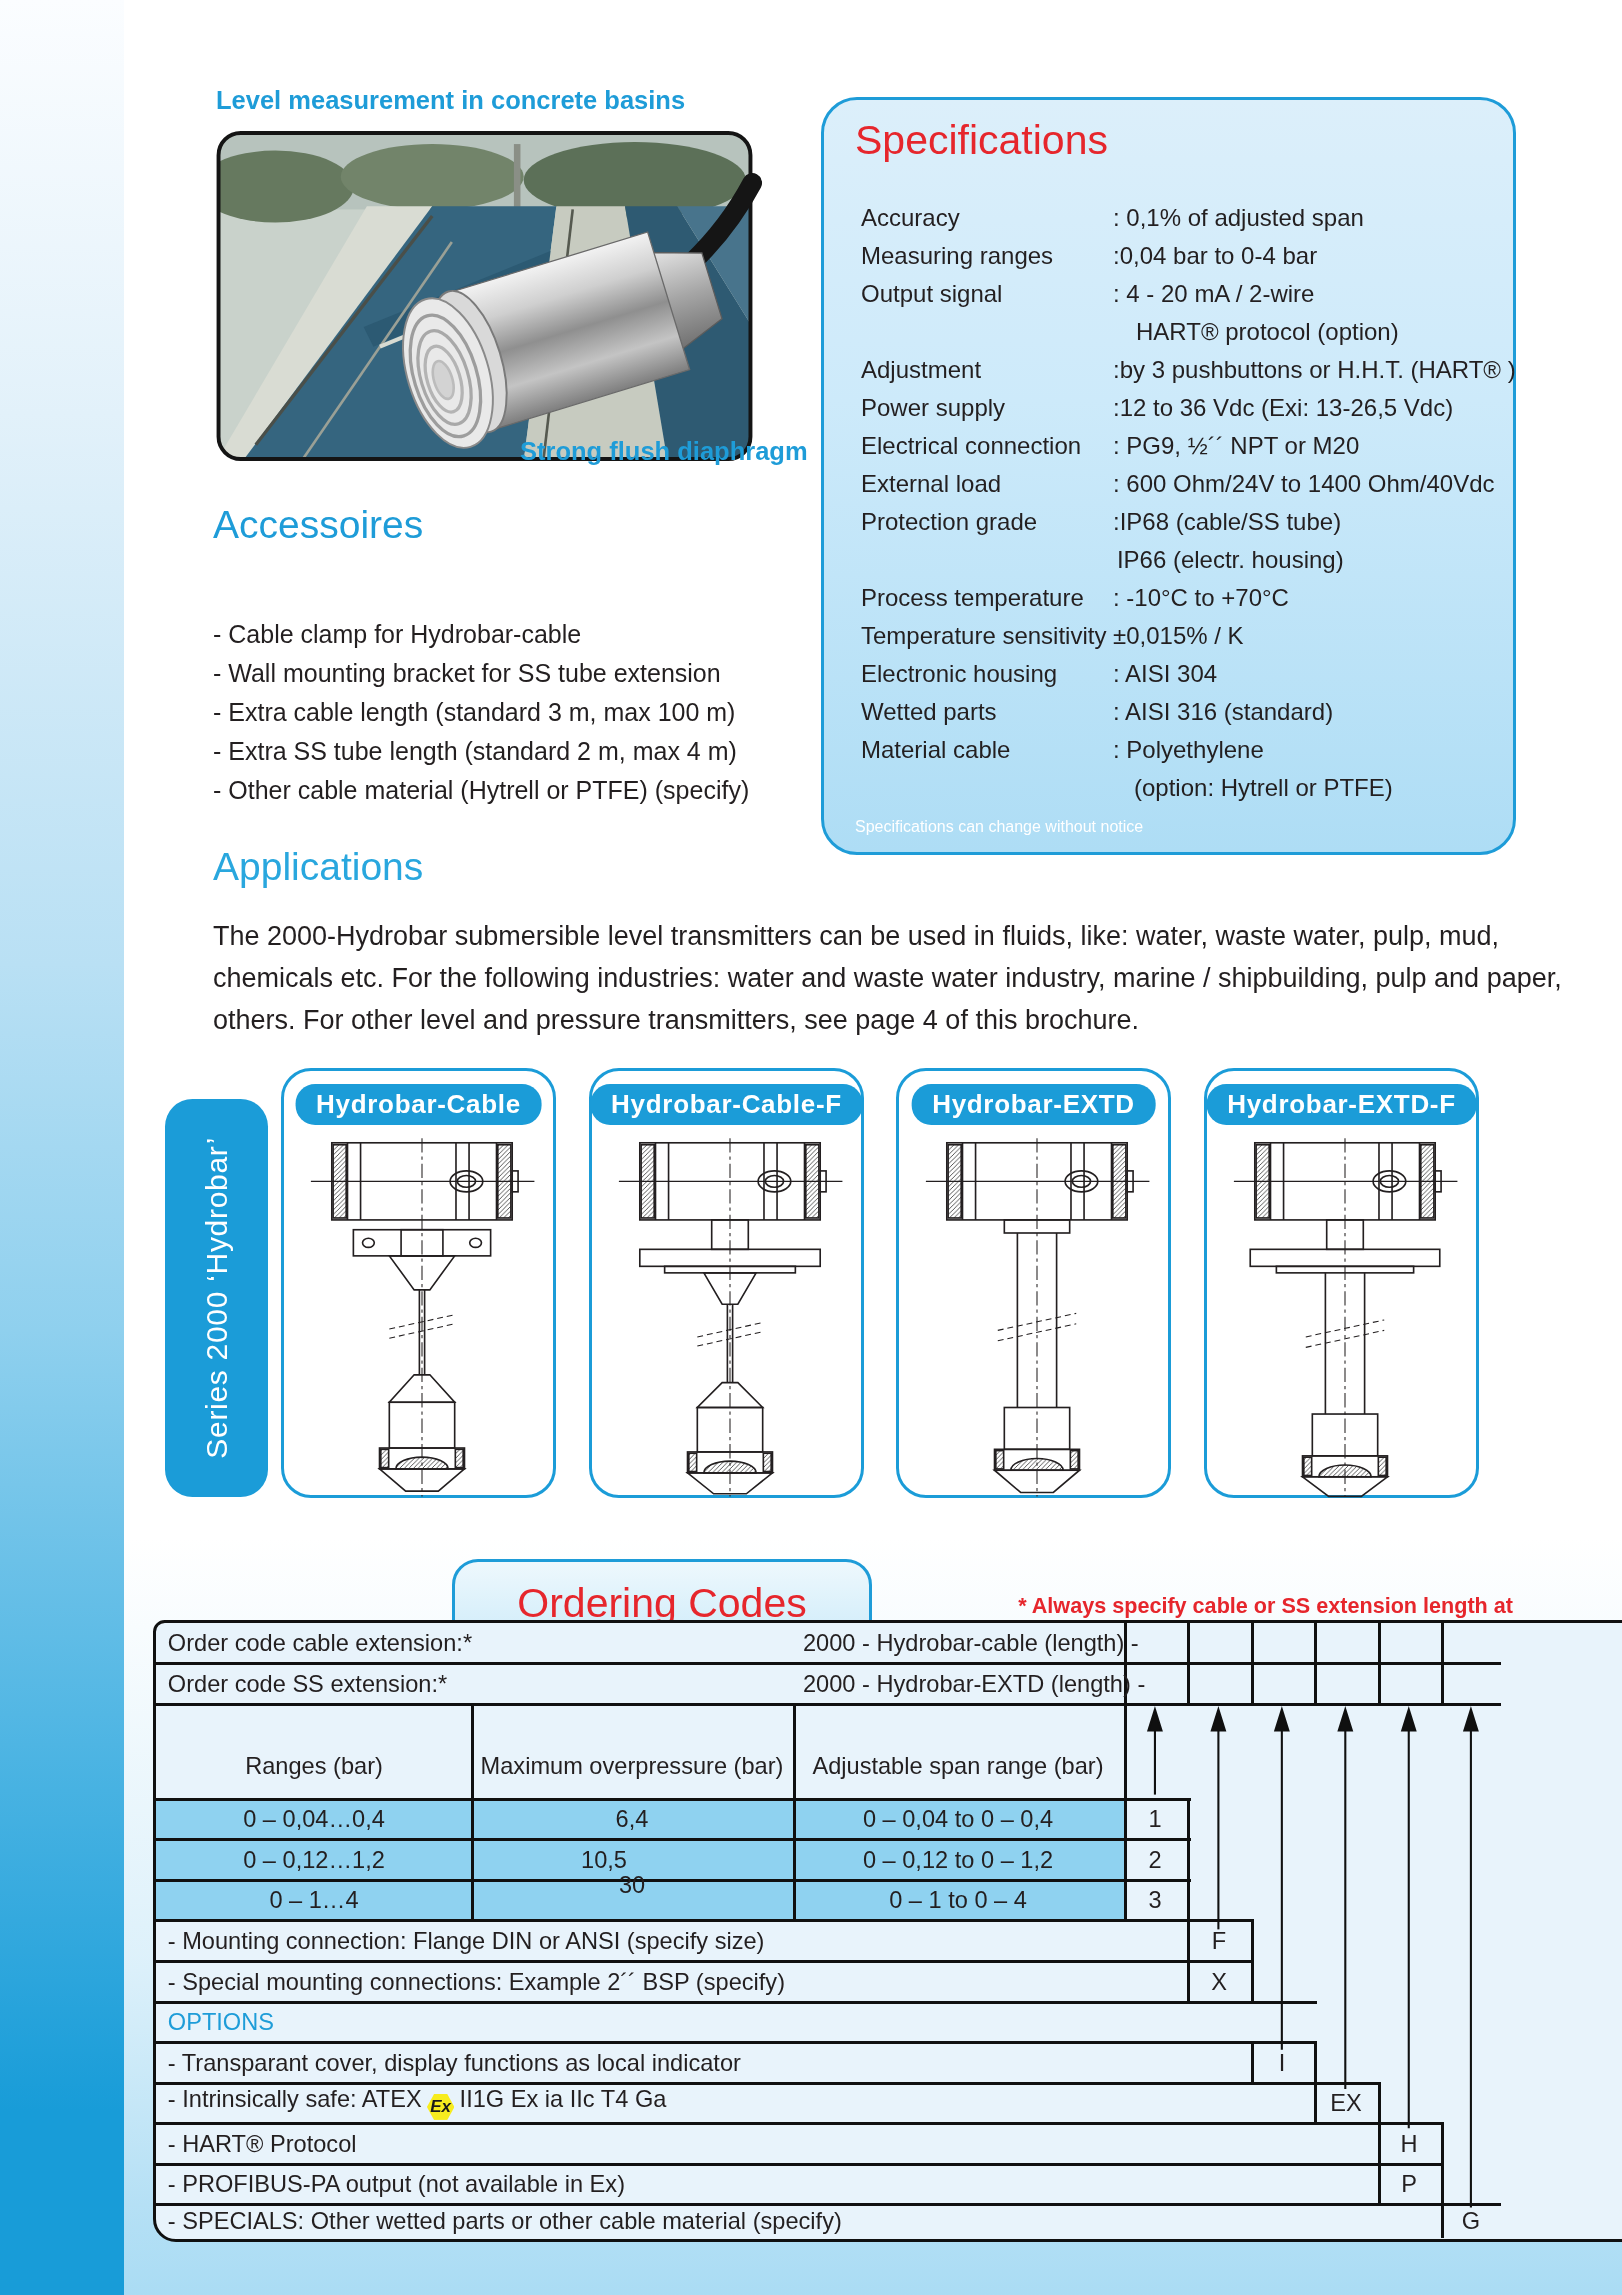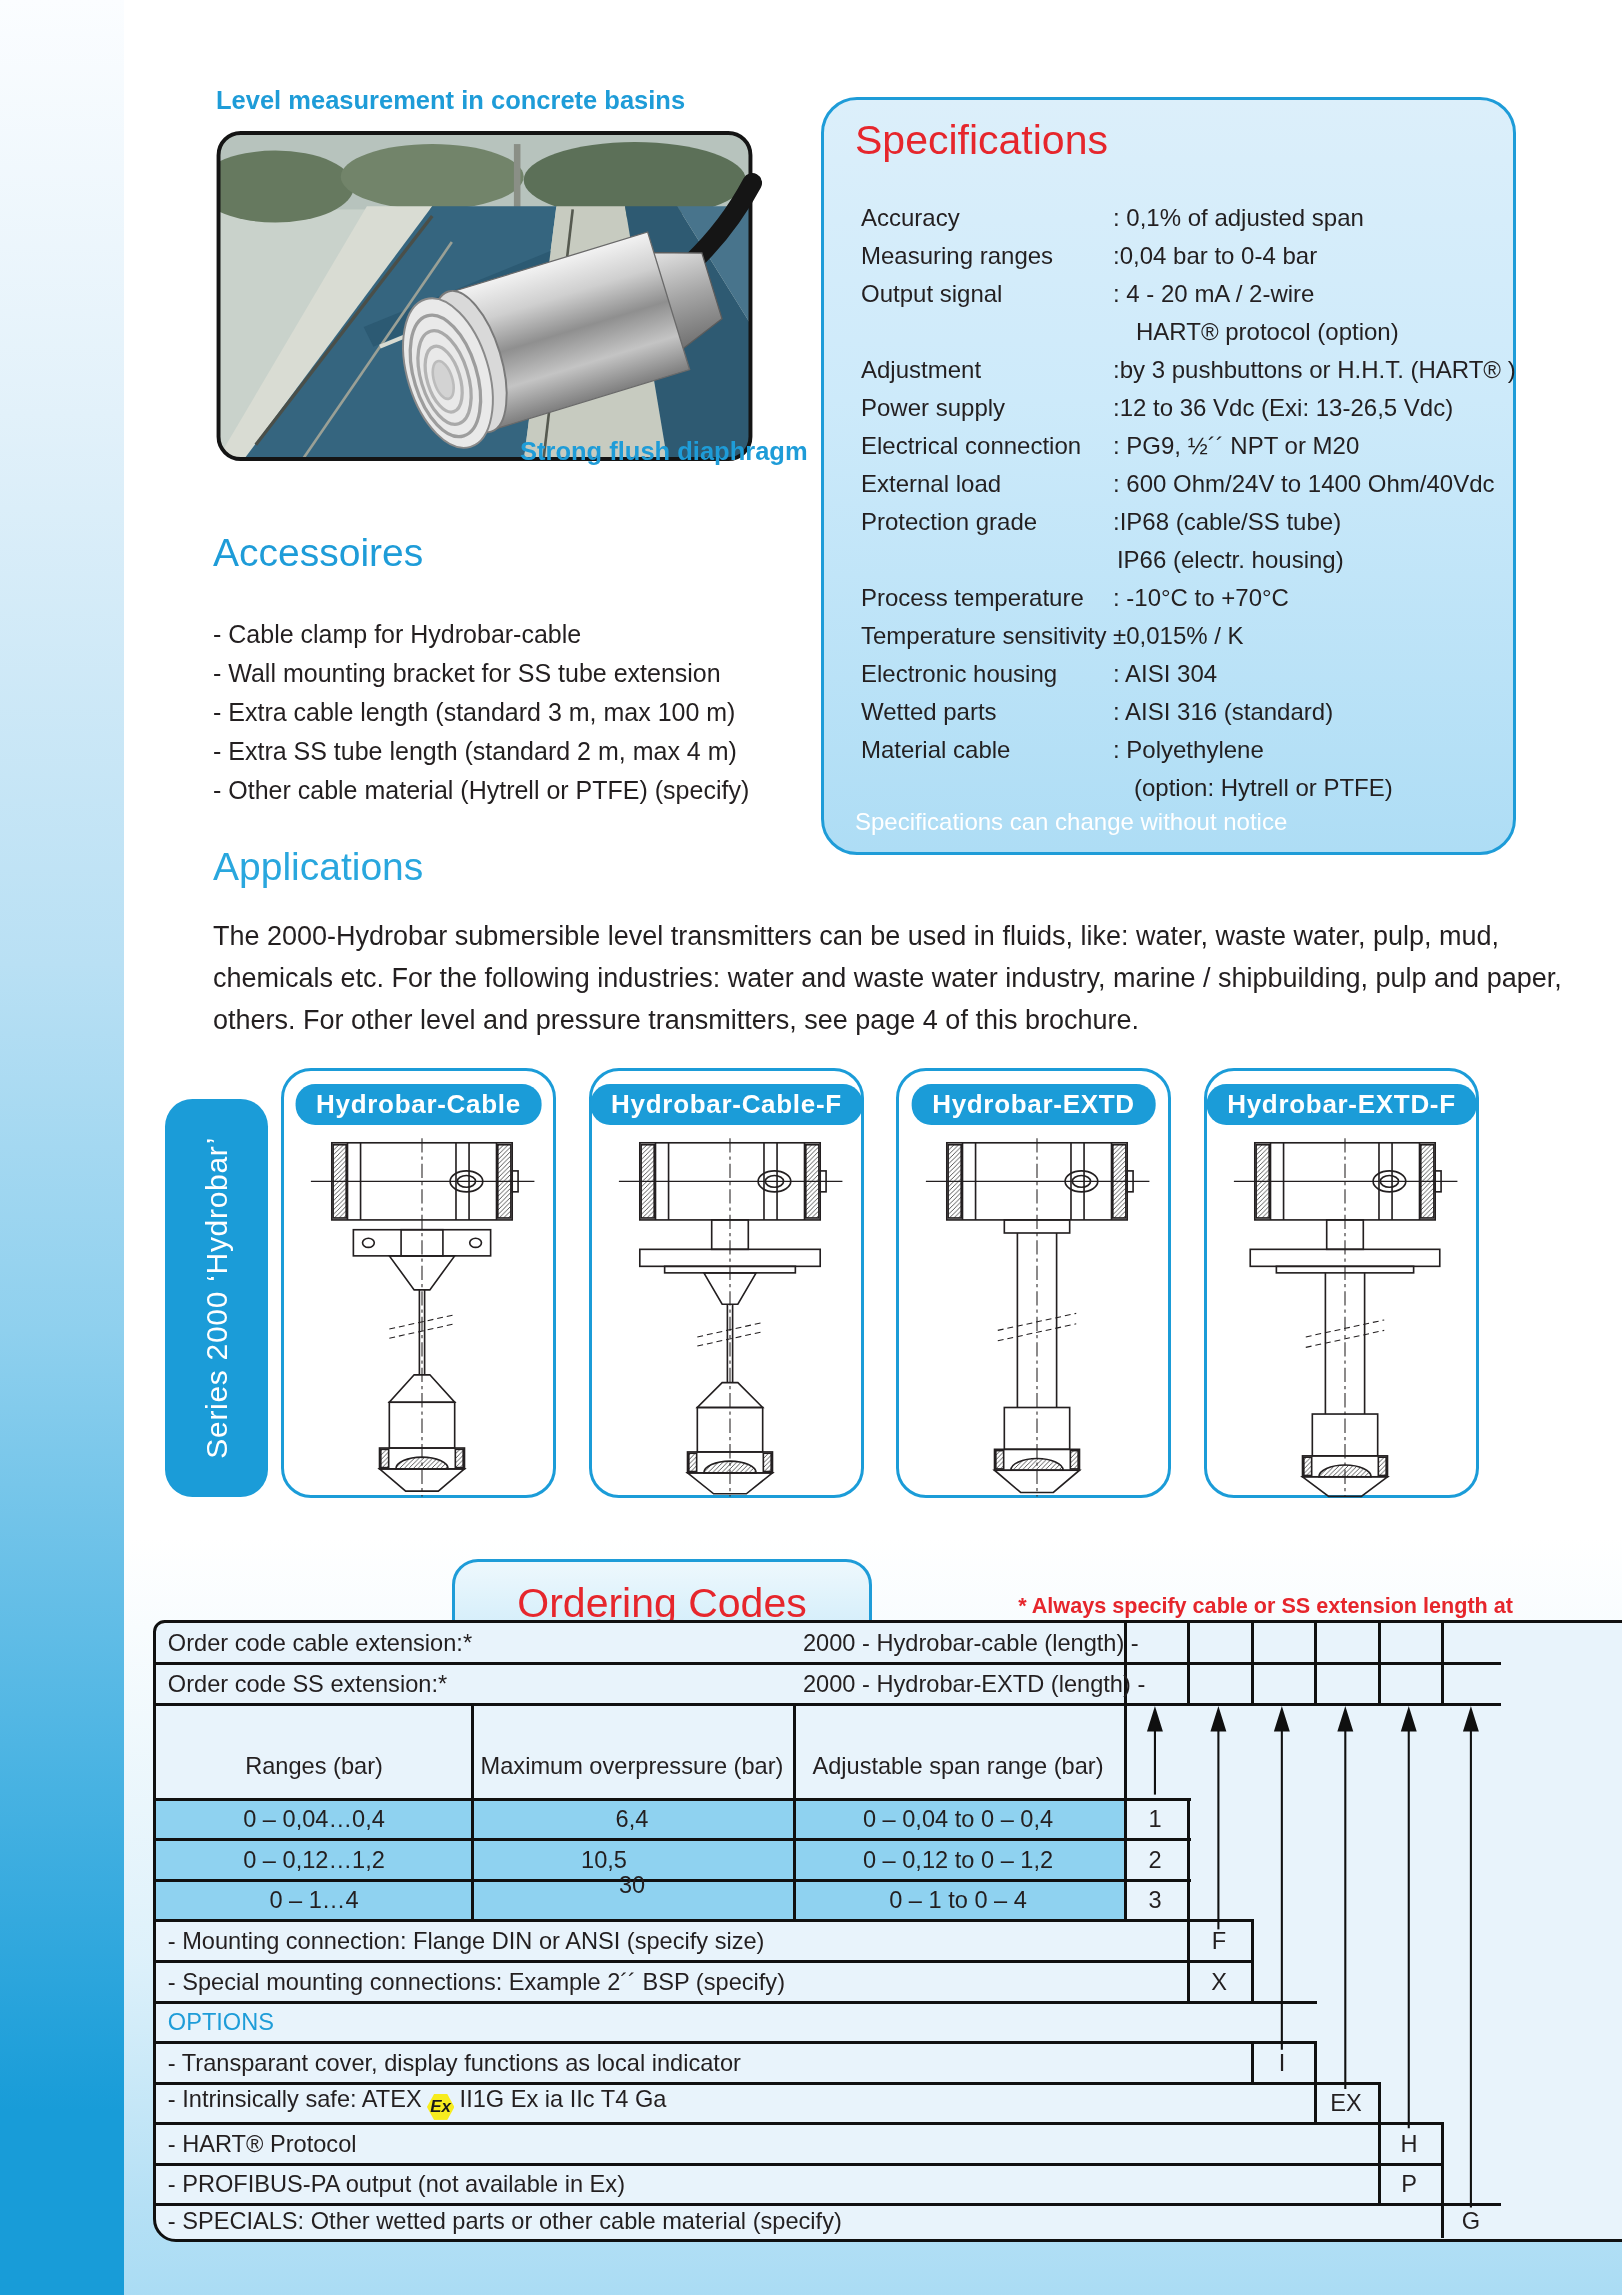--- a/index.html
+++ b/index.html
@@ -13,36 +13,36 @@
   .left-band { position:absolute; left:0; top:0; width:124px; height:2295px;
     background:linear-gradient(to bottom,#fbfdff 0%, #e2f1fa 18%, #b9e0f4 42%, #8fd0ee 58%, #47b2e2 78%, #189cd8 92%, #189cd8 100%); }
 
   
   .photo-caption { position:absolute; left:216px; top:86px; font-size:25.5px; font-weight:600; color:#1e9cd8; }
   .basin-photo { position:absolute; left:216px; top:131px; width:537px; height:330px; }
   .sensor-wrap { position:absolute; left:308px; top:228px; width:497px; height:262px; transform:rotate(-17deg); }
   .sensor-caption { position:absolute; left:520px; top:437px; font-size:25.5px; font-weight:600; color:#1e9cd8; white-space:nowrap; }
 
   
-  .acc-title { position:absolute; left:213px; top:503px; font-size:39px; font-weight:500; color:#1e9cd8;margin-top:28px; }
+  .acc-title { position:absolute; left:213px; top:503px; font-size:39px; font-weight:500; color:#1e9cd8; }
   .acc-list { position:absolute; left:213px; top:576px; font-size:25px; line-height:39px; color:#231f20;margin-top:39px; }
 
   
   .spec-box { position:absolute; left:821px; top:97px; width:695px; height:758px;
     border:3.9px solid #1e9cd8; border-radius:36px;
     background:linear-gradient(to bottom,#dceffa 0%, #cdeafa 40%, #aeddf5 100%); }
   .spec-title { position:absolute; left:31px; top:17px; font-size:41px; font-weight:500; color:#e6262c; }
   .spec-rows { position:absolute; left:37px; top:99px; width:641px; }
   .spec-row { display:flex; height:38px; align-items:center; font-size:24px; white-space:nowrap; }
   .spec-row .lbl { width:252px; flex:0 0 252px; }
   .spec-row .val {}
   .spec-row .val.ind-a { margin-left:23px; }
   .spec-row .val.ind-b { margin-left:3.9px; }
   .spec-row .val.ind-c { margin-left:21px; }
-  .spec-foot { position:absolute; left:31px; bottom:15.7px; font-size:24px; color:#ffffff; }
+  .spec-foot { position:absolute; left:31px; bottom:15.7px; font-size:16px; color:#ffffff; }
 
   
   .app-title { position:absolute; left:213px; top:845px; font-size:39px; font-weight:500; color:#29a7de; }
   .app-body { position:absolute; left:213px; top:915px; width:1364px; font-size:27px; line-height:42px; color:#231f20; }
 
   
   .series-tab { position:absolute; left:165px; top:1099px; width:103px; height:398px;
     background:#1b9cd8; border-radius:27.5px; display:flex; align-items:center; justify-content:center; }
   .series-tab span { writing-mode:vertical-rl; transform:rotate(180deg);
     color:#ffffff; font-size:30px; font-weight:500; letter-spacing:0.7px; white-space:nowrap; }

